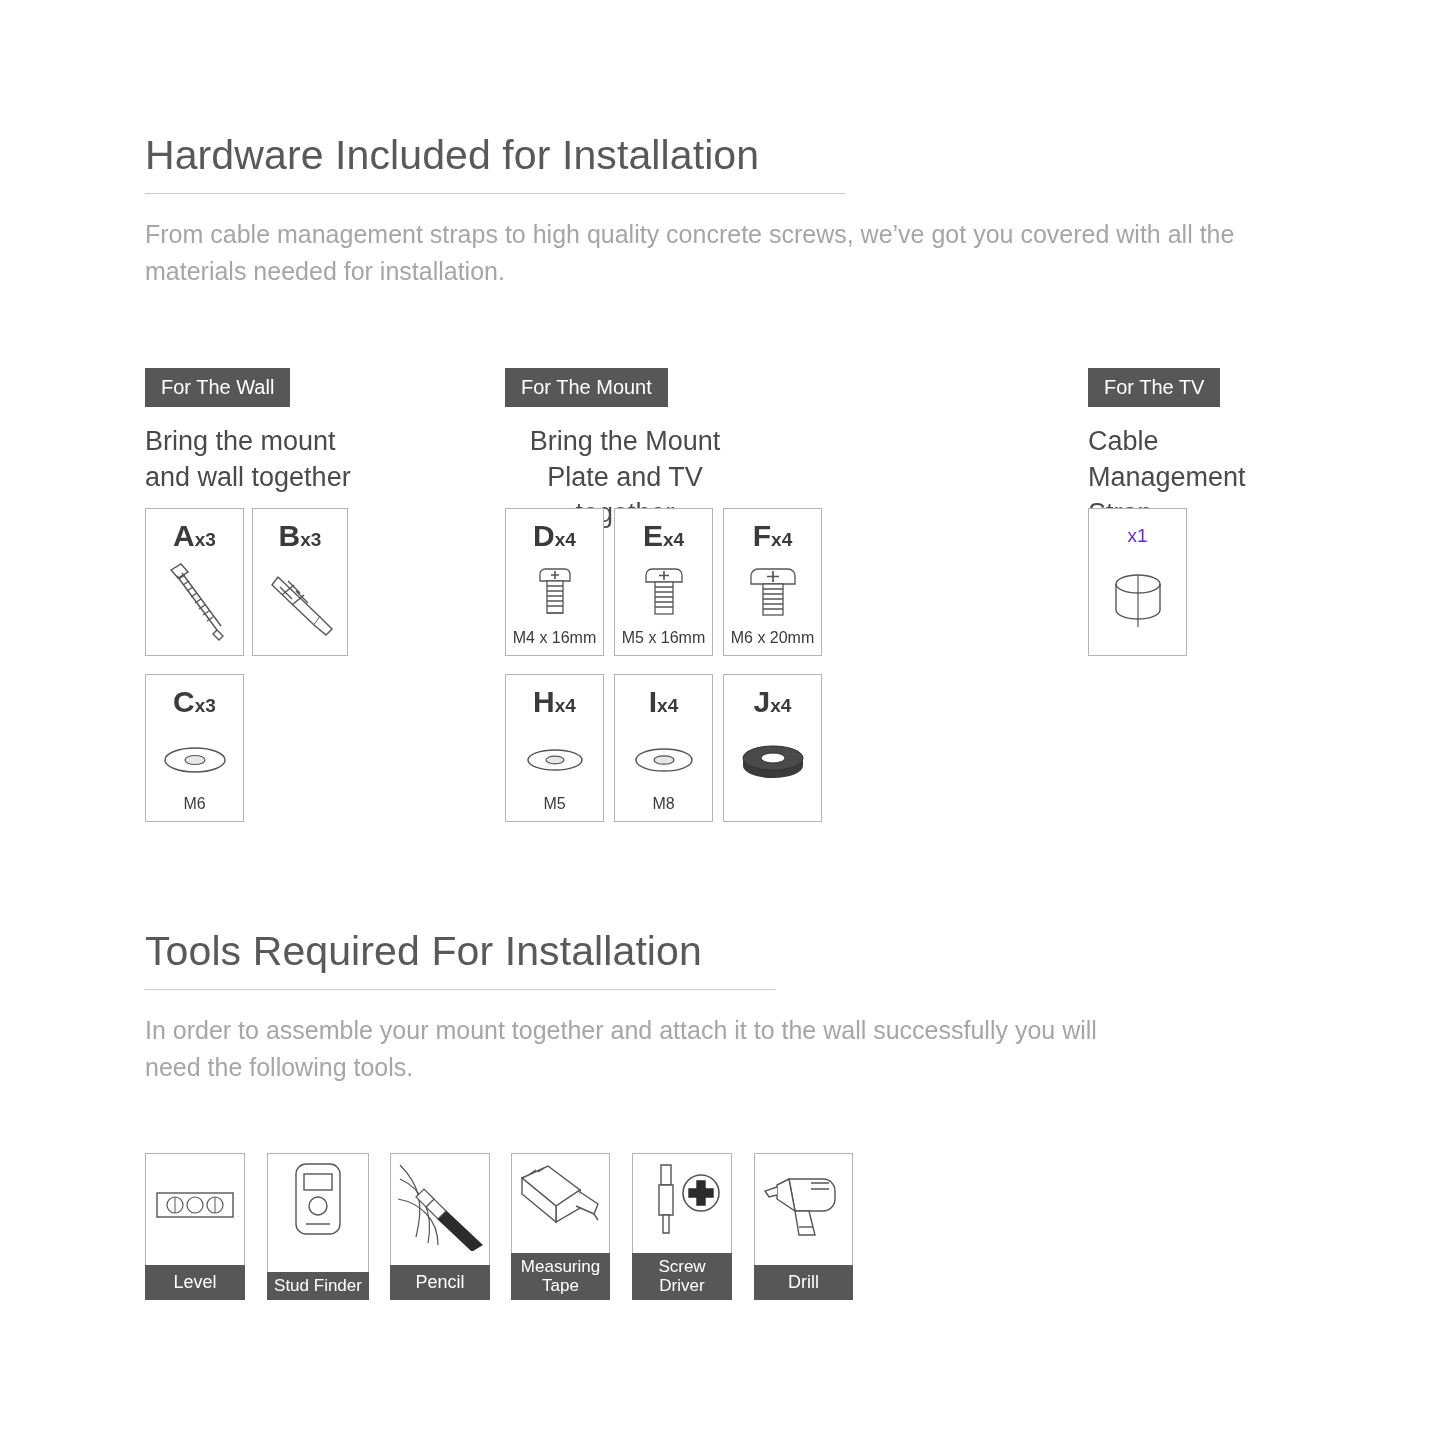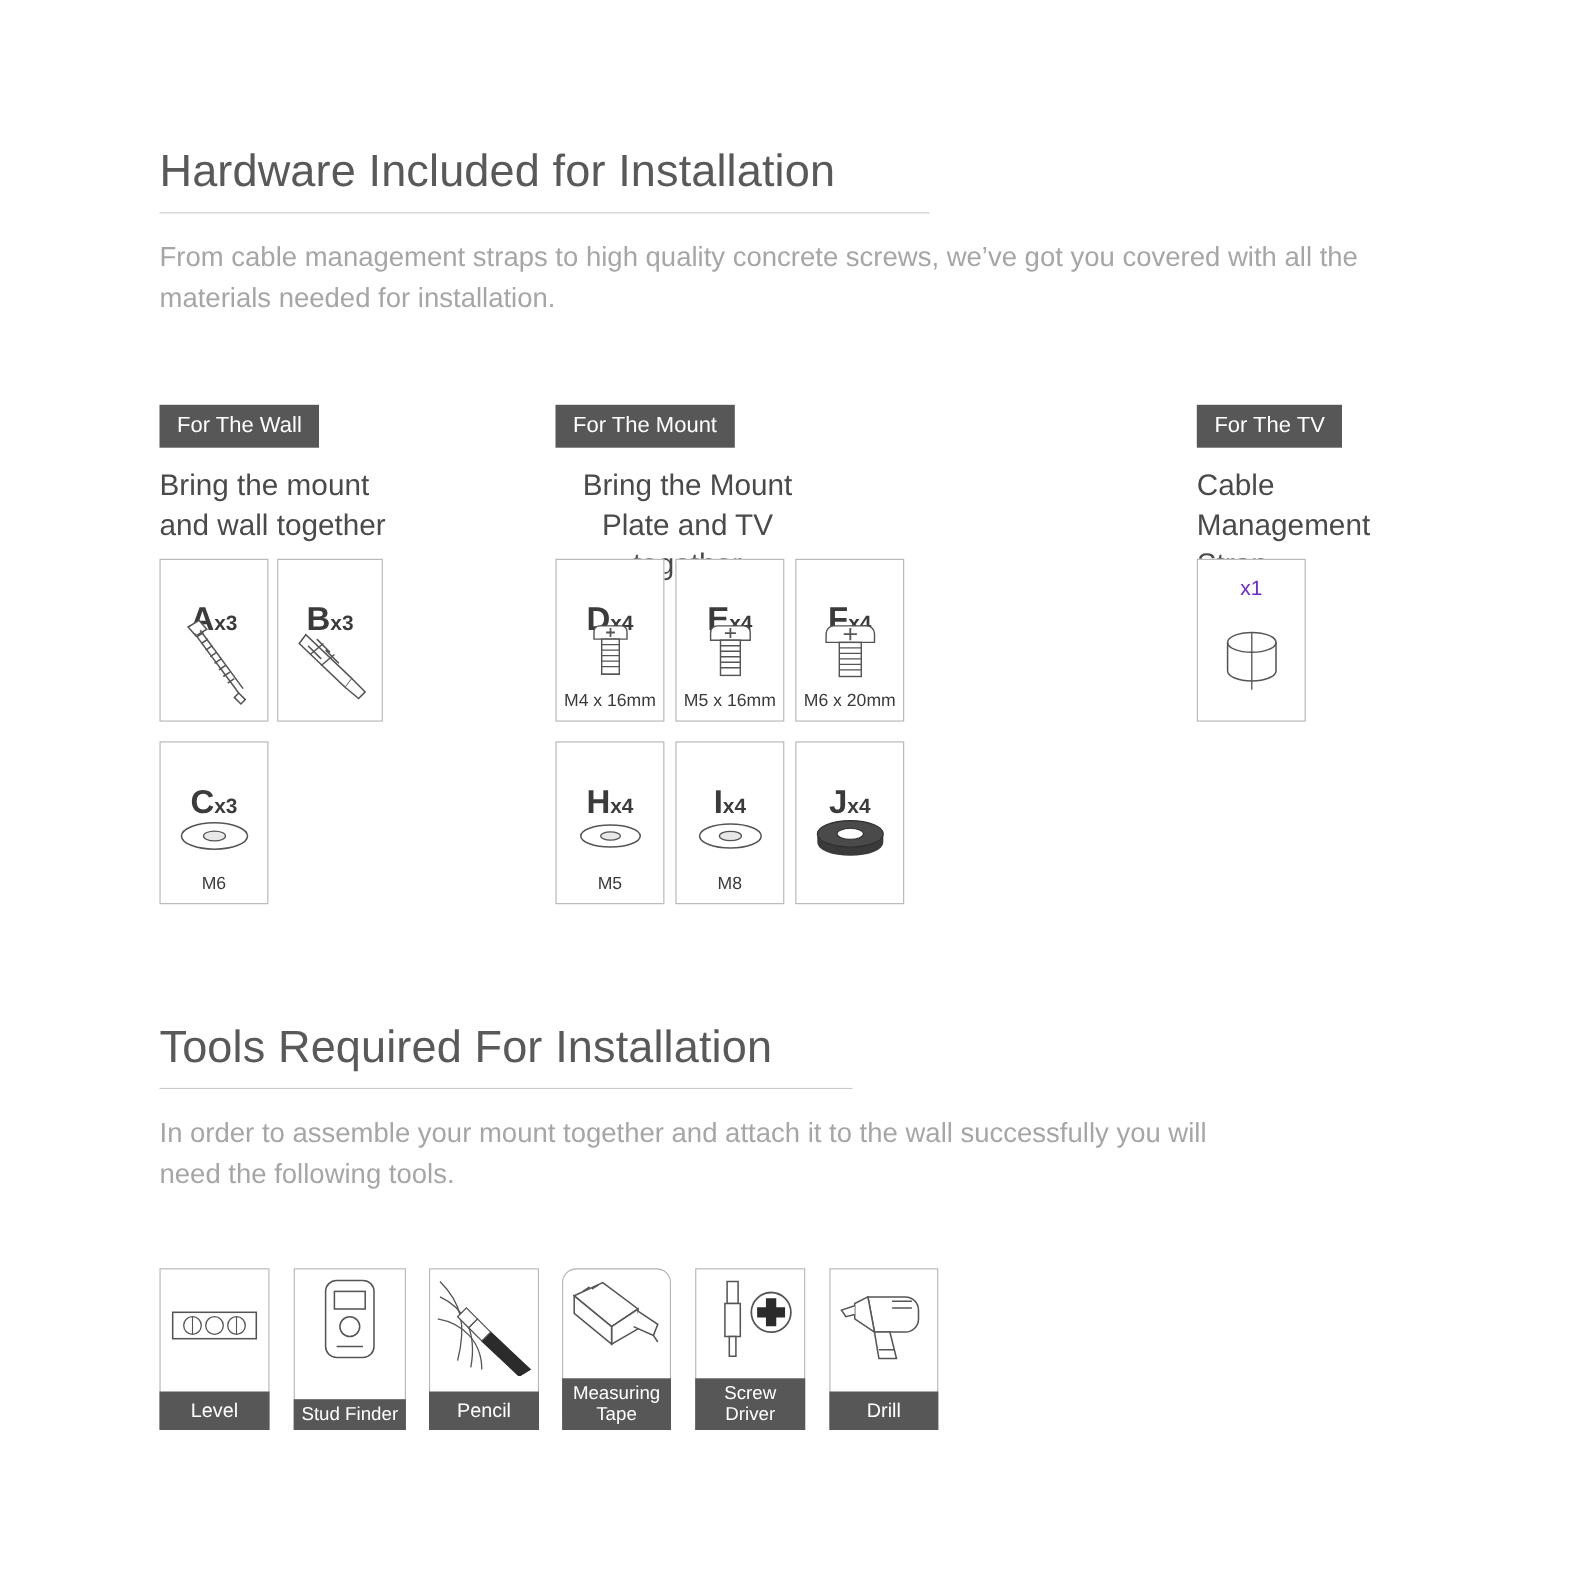--- a/index.html
+++ b/index.html
@@ -52,21 +52,21 @@
   .box{
     box-sizing:border-box;
     border:1px solid #b4b4b4;
     background:#fff;
     position:relative;
     display:inline-block;
     vertical-align:top;
   }
   .box .code{
     position:absolute;top:10px;left:0;right:0;text-align:center;
-    font-size:30px;font-weight:700;color:#3b3b3b;margin-top:28px;
+    font-size:30px;font-weight:700;color:#3b3b3b;
   }
   .box .code .qty{font-size:19px;font-weight:700;}
   .box .qty-only{
     position:absolute;top:16px;left:0;right:0;text-align:center;
     font-size:19px;color:#6d28d9;
   }
   .box .spec{
     position:absolute;bottom:8px;left:0;right:0;text-align:center;
     font-size:16px;color:#3b3b3b;
   }
@@ -293,21 +293,21 @@
           <path d="M4 40 C 26 44, 44 60, 44 86"></path>
           <path d="M88 86 L52 52 L44 60 L78 92 Z" fill="#2b2b2b" stroke="#2b2b2b"></path>
           <path d="M52 52 L40 40 L32 48 L44 60 Z" fill="#fff"></path>
           <path d="M40 40 L30 30 L22 38 L32 48 Z" fill="#fff"></path>
         </g>
       </svg>
     </div>
     <div class="tool-label">Pencil</div>
   </div>
 
-  <div class="tool" style="position:absolute;left:511px;top:1153px;width:99px;height:147px;border-radius:13px;">
+  <div class="tool" style="position:absolute;left:511px;top:1153px;width:99px;height:147px;">
     <div class="tool-art" style="bottom:56px;">
       <svg width="86" height="78" viewBox="0 0 86 78">
         <g stroke="#555" stroke-width="1.4" fill="none">
           <path d="M4 16 L30 4 L62 28 L38 44 Z" fill="#fff"></path>
           <path d="M38 44 L38 60 L62 46 L62 28 Z" fill="#fff"></path>
           <path d="M4 16 L4 32 L38 60 L38 44 Z" fill="#fff"></path>
           <path d="M12 12 L18 8 M20 10 L26 6"></path>
           <path d="M62 30 L80 42 L76 52 L58 44" fill="#fff"></path>
           <path d="M76 52 L80 58"></path>
         </g>

